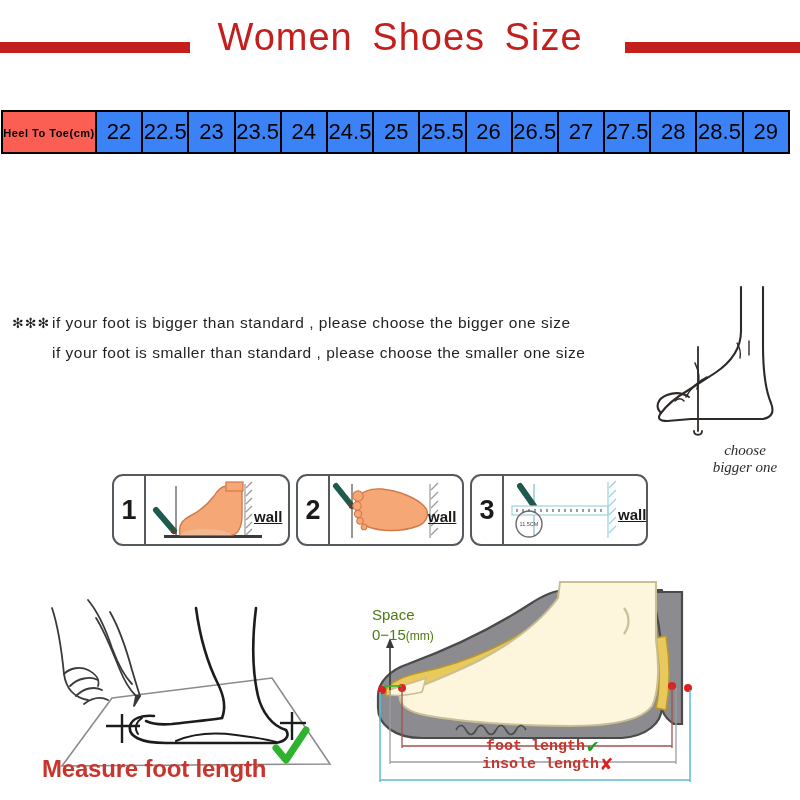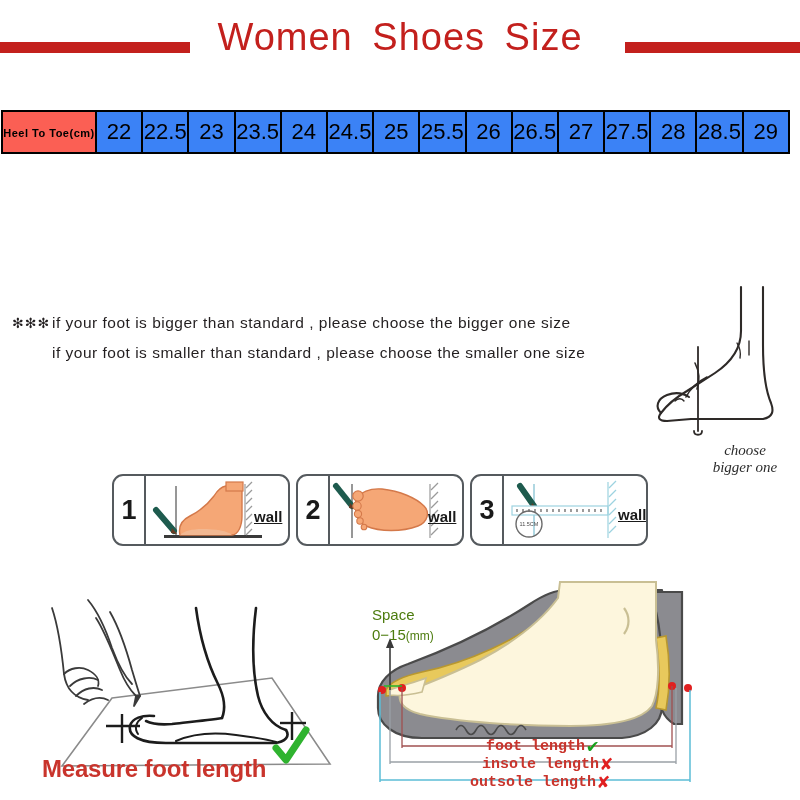--- a/index.html
+++ b/index.html
@@ -444,18 +444,15 @@
     </div>
   </div>
 
   <div class="len-labels">
     <div class="len-row r1">
       <span>foot  length</span><span class="mark mark-ok">✔</span>
     </div>
     <div class="len-row r2">
       <span>insole length</span><span class="mark mark-no">✘</span>
     </div>
-    <div class="len-row r3">
-      <span>outsole length</span><span class="mark mark-no">✘</span>
-    </div>
   </div>
 
 </div>
 
 </body></html>

